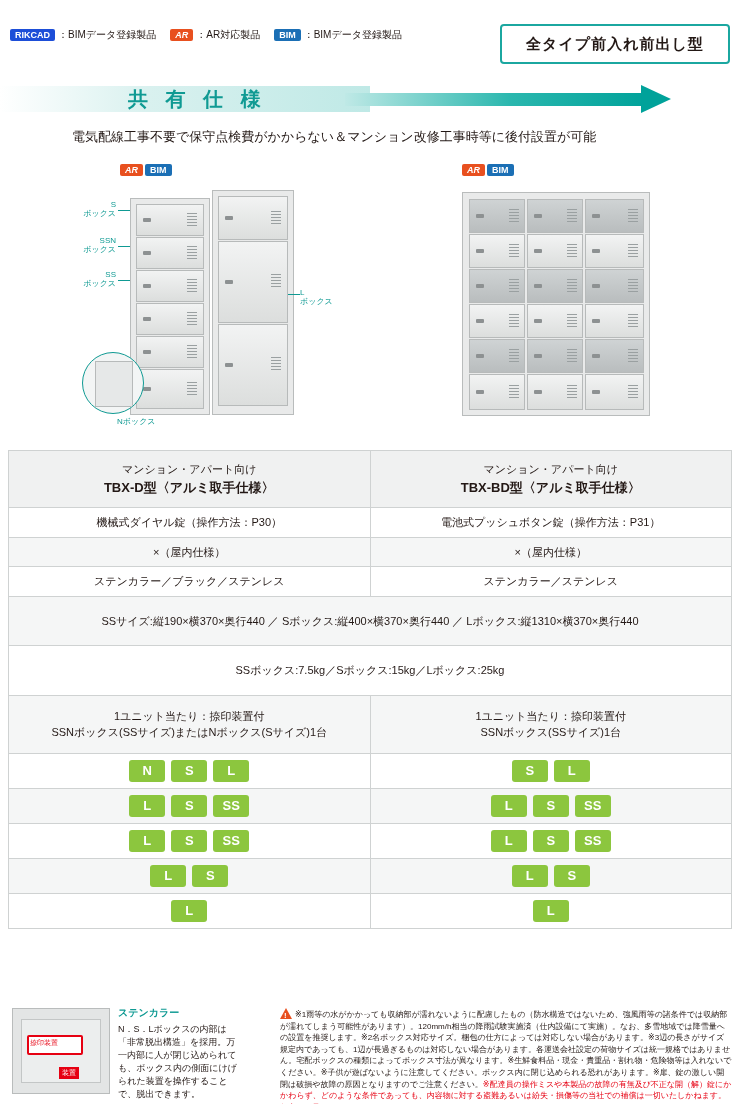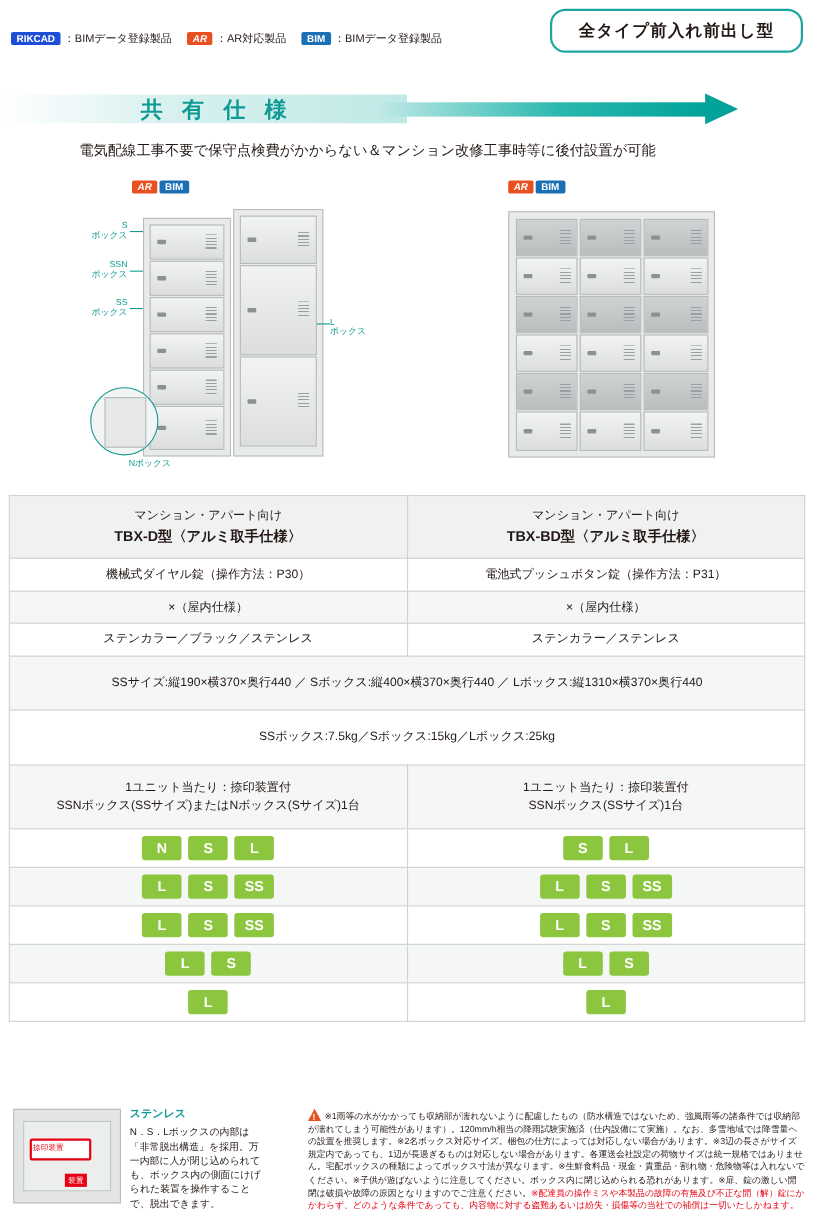--- a/index.html
+++ b/index.html
@@ -14,22 +14,22 @@
   .legend{position:absolute;left:10px;top:28px;display:flex;align-items:center;gap:14px;font-size:10px;}
   .legend .item{display:flex;align-items:center;gap:3px;white-space:nowrap;}
   .tag{display:inline-block;color:#fff;font-weight:bold;font-size:9px;padding:1px 5px;border-radius:2px;font-style:italic;}
   .tag.rikcad{background:#1d4ed8;font-style:normal;}
   .tag.ar{background:#e8501f;}
   .tag.bim{background:#1b6fb5;font-style:normal;}
   .legend .txt{font-size:10px;color:#231815;}
 
   
   .banner{
-    position:absolute;right:10px;top:8px;width:226px;height:36px;
-    border:2px solid #1ba7a0;border-radius:14px;background:#fff;
+    position:absolute;right:10px;top:24px;width:226px;height:36px;
+    border:2px solid #1ba7a0;border-radius:4px;background:#fff;
     display:flex;align-items:center;justify-content:center;
     font-size:15px;font-weight:bold;letter-spacing:1px;color:#231815;
   }
 
   
   .sec-title-wrap{position:absolute;left:0;top:78px;width:740px;height:42px;}
   .sec-grad{position:absolute;left:0;top:8px;width:370px;height:26px;
     background:linear-gradient(to right,#ffffff 0%,#d9f1ef 40%,#bfe9e6 100%);}
   .sec-title{position:absolute;left:128px;top:8px;font-size:20px;font-weight:bold;color:#0f9a93;letter-spacing:6px;}
   .arrow{position:absolute;left:345px;top:10px;width:330px;height:22px;}
@@ -398,21 +398,21 @@
   </table>
 
   <div class="foot-img">
     <div class="panel"></div>
     <div class="red"></div>
     <div class="redtxt">捺印装置</div>
     <div class="cap">装置</div>
   </div>
 
   <div class="foot-green">
-    <div class="ttl">ステンレス</div>
+    <div class="ttl">ステンカラー</div>
     <div>N．S．Lボックスの内部は「非常脱出構造」を採用。万一内部に人が閉じ込められても、ボックス内の側面にけげられた装置を操作することで、脱出できます。</div>
     <div class="small" style="white-space:pre-line;margin-top:3px;">※TBX-F型は、「N．S．L」ボックスのみ。
 ※TBX-G型は、「S」ボックスのみ。</div>
   </div>
 
   <div class="foot-note">
     <span class="tri"></span><span class="warn">※1雨等の水がかかっても収納部が濡れないように配慮したもの（防水構造ではないため、強風雨等の諸条件では収納部が濡れてしまう可能性があります）。120mm/h相当の降雨試験実施済（仕内設備にて実施）。なお、多雪地域では降雪量への設置を推奨します。※2名ボックス対応サイズ。梱包の仕方によっては対応しない場合があります。※3辺の長さがサイズ規定内であっても、1辺が長過ぎるものは対応しない場合があります。各運送会社設定の荷物サイズは統一規格ではありません。宅配ボックスの種類によってボックス寸法が異なります。※生鮮食料品・現金・貴重品・割れ物・危険物等は入れないでください。※子供が遊ばないように注意してください。ボックス内に閉じ込められる恐れがあります。※扉、錠の激しい開閉は破損や故障の原因となりますのでご注意ください。</span><span class="red">※配達員の操作ミスや本製品の故障の有無及び不正な開（解）錠にかかわらず、どのような条件であっても、内容物に対する盗難あるいは紛失・損傷等の当社での補償は一切いたしかねます。何卒ご了承ください。</span>
   </div>
 
 </div>

